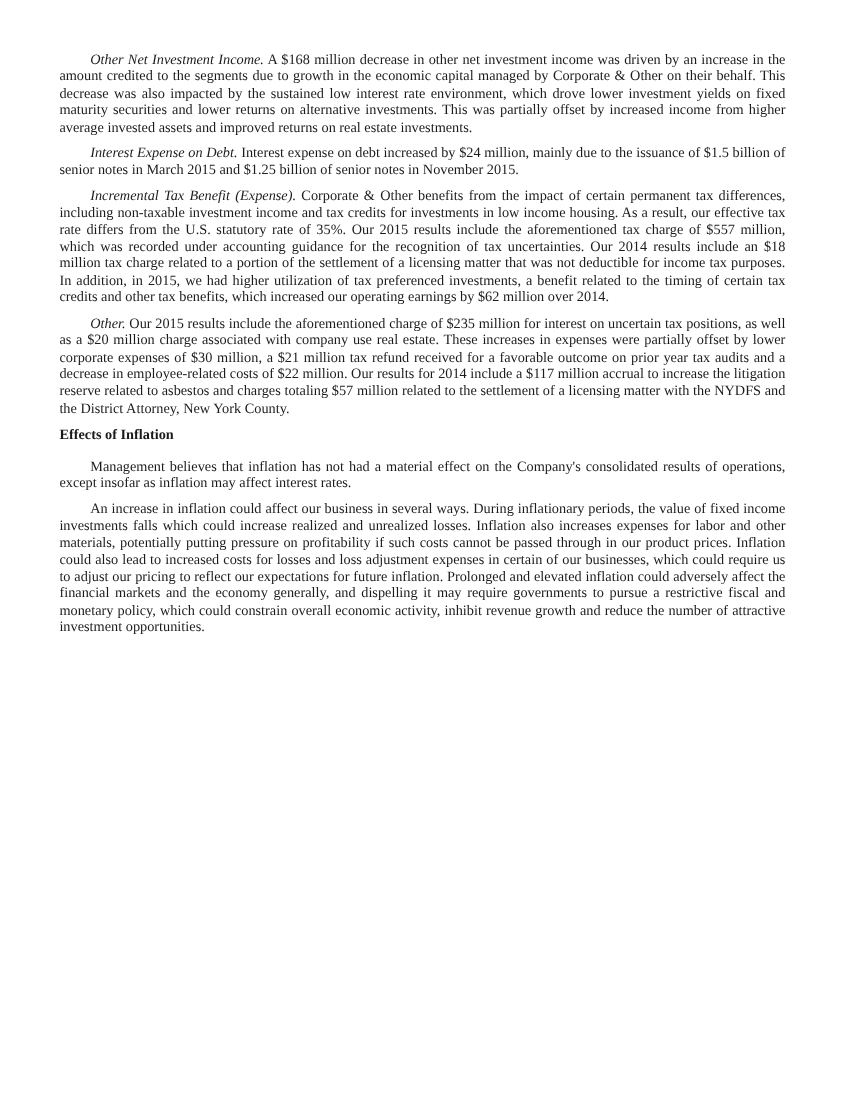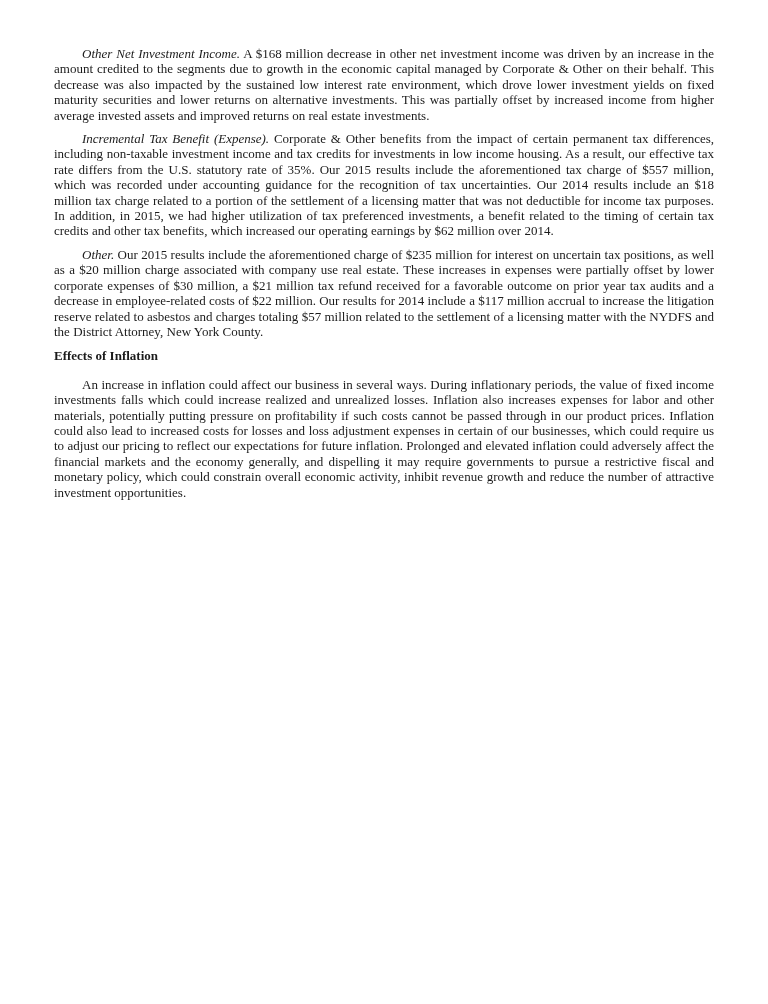--- a/index.html
+++ b/index.html
@@ -54,26 +54,28 @@
   }
 </style>
 </head>
 <body>
 
 <div class="page">
   <div class="content">
 
     <p><span class="lead">Other Net Investment Income.</span> <span>A $168 million decrease in other net investment income was driven by an increase in the amount credited to the segments due to growth in the economic capital managed by Corporate &amp; Other on their behalf. This decrease was also impacted by the sustained low interest rate environment, which drove lower investment yields on fixed maturity securities and lower returns on alternative investments. This was partially offset by increased income from higher average invested assets and improved returns on real estate investments.</span></p>
 
+    <p><span class="lead">Interest Expense on Debt.</span> <span>Interest expense on debt increased by $24 million, mainly due to the issuance of $1.5 billion of senior notes in March 2015 and $1.25 billion of senior notes in November 2015.</span></p>
 
     <p><span class="lead">Incremental Tax Benefit (Expense).</span> <span>Corporate &amp; Other benefits from the impact of certain permanent tax differences, including non-taxable investment income and tax credits for investments in low income housing. As a result, our effective tax rate differs from the U.S. statutory rate of 35%. Our 2015 results include the aforementioned tax charge of $557 million, which was recorded under accounting guidance for the recognition of tax uncertainties. Our 2014 results include an $18 million tax charge related to a portion of the settlement of a licensing matter that was not deductible for income tax purposes. In addition, in 2015, we had higher utilization of tax preferenced investments, a benefit related to the timing of certain tax credits and other tax benefits, which increased our operating earnings by $62 million over 2014.</span></p>
 
     <p><span class="lead">Other.</span> <span>Our 2015 results include the aforementioned charge of $235 million for interest on uncertain tax positions, as well as a $20 million charge associated with company use real estate. These increases in expenses were partially offset by lower corporate expenses of $30 million, a $21 million tax refund received for a favorable outcome on prior year tax audits and a decrease in employee-related costs of $22 million. Our results for 2014 include a $117 million accrual to increase the litigation reserve related to asbestos and charges totaling $57 million related to the settlement of a licensing matter with the NYDFS and the District Attorney, New York County.</span></p>
 
     <h2 class="section-heading">Effects of Inflation</h2>
 
+    <p>Management believes that inflation has not had a material effect on the Company's consolidated results of operations, except insofar as inflation may affect interest rates.</p>
 
     <p>An increase in inflation could affect our business in several ways. During inflationary periods, the value of fixed income investments falls which could increase realized and unrealized losses. Inflation also increases expenses for labor and other materials, potentially putting pressure on profitability if such costs cannot be passed through in our product prices. Inflation could also lead to increased costs for losses and loss adjustment expenses in certain of our businesses, which could require us to adjust our pricing to reflect our expectations for future inflation. Prolonged and elevated inflation could adversely affect the financial markets and the economy generally, and dispelling it may require governments to pursue a restrictive fiscal and monetary policy, which could constrain overall economic activity, inhibit revenue growth and reduce the number of attractive investment opportunities.</p>
 
   </div>
 
   <div class="page-number">132</div>
 </div>
 
 </body></html>

